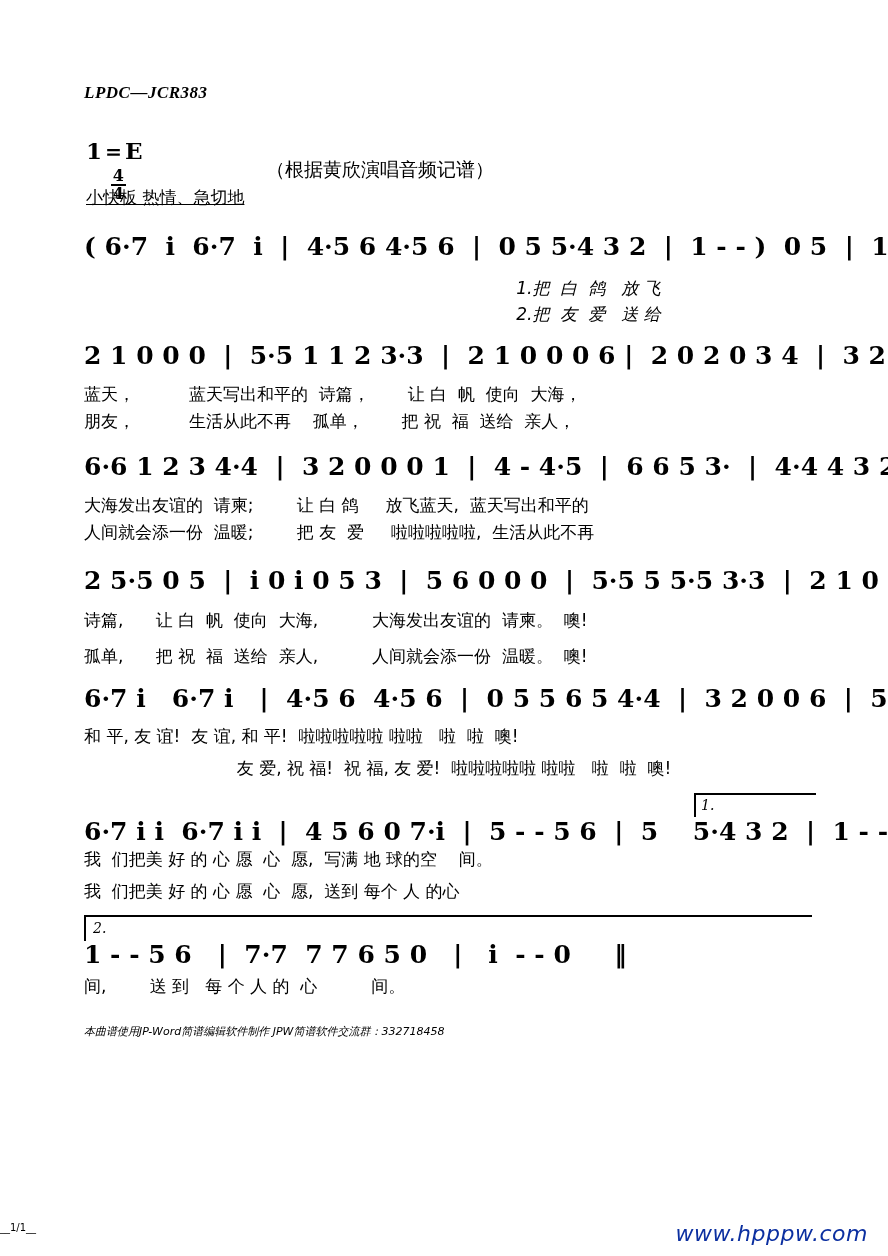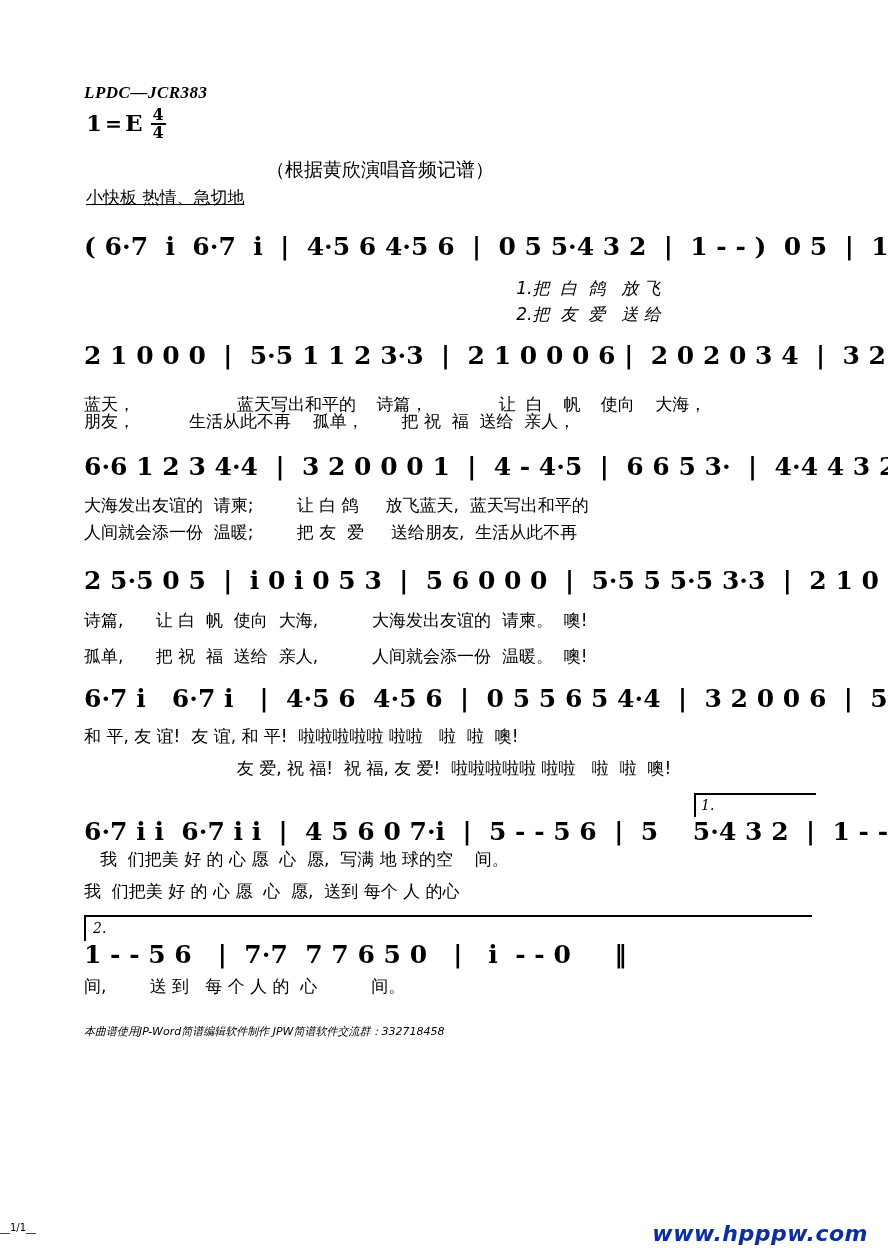--- a/index.html
+++ b/index.html
@@ -45,26 +45,27 @@
   .subtitle {
     position: absolute;
     left: 0; top: 157px;
     width: 760px;
     text-align: center;
     font-size: 19px;
     font-family: "DejaVu Sans", sans-serif;
   }
   .keysig {
     position: absolute;
-    left: 86px; top: 106px;
+    left: 86px; top: 136px;
     font-size: 23px;
     font-weight: bold;
     font-family: "DejaVu Serif", serif;
     display: flex;
     align-items: center;
+    flex-direction: column;
   }
   .keysig .frac {
     display: inline-block;
     margin-left: 8px;
     font-size: 16px;
     line-height: 1.0;
     text-align: center;
     vertical-align: middle;
     position: relative;
     top: 1px;
@@ -129,21 +130,21 @@
     left: 0; top: 1222px;
     width: 888px;
     text-align: left;
     font-size: 10px;
     font-family: "DejaVu Sans", sans-serif;
   }
   .watermark {
     position: absolute;
     right: 20px; top: 1221px;
     font-family: "DejaVu Sans", sans-serif;
-    font-weight: bold;
+    font-weight: normal;
     font-style: italic;
     font-size: 22px;
     color: #0b2fa0;
     letter-spacing: 0.5px;
   }
 
   
   .ending {
     position: absolute;
     border-left: 2px solid #000;
@@ -185,48 +186,48 @@
 
 
   <div class="sys">
     <div class="notes" style="top:232px;">( 6·7  i  6·7  i  |  4·5 6 4·5 6  |  0 5 5·4 3 2  |  1 - - )  0 5  |  1 0 1 0 2 3  |</div>
     <div class="lyr num" style="top:277px;">                                                                                1.把  白  鸽   放 飞</div>
     <div class="lyr num" style="top:303px;">                                                                                2.把  友  爱   送 给</div>
   </div>
 
   <div class="sys">
     <div class="notes" style="top:341px;">2 1 0 0 0  |  5·5 1 1 2 3·3  |  2 1 0 0 0 6 |  2 0 2 0 3 4  |  3 2 0 0 0  |</div>
-    <div class="lyr" style="top:393px;font-family:Liberation Mono, monospace;">蓝天，          蓝天写出和平的  诗篇，       让 白  帆  使向  大海，</div>
+    <div class="lyr" style="top:383px;">蓝天，          蓝天写出和平的  诗篇，       让 白  帆  使向  大海，</div>
     <div class="lyr" style="top:410px;">朋友，          生活从此不再    孤单，       把 祝  福  送给  亲人，</div>
   </div>
 
   <div class="sys">
     <div class="notes" style="top:452px;">6·6 1 2 3 4·4  |  3 2 0 0 0 1  |  4 - 4·5  |  6 6 5 3·  |  4·4 4 3 2 1 1·1  |</div>
     <div class="lyr" style="top:494px;">大海发出友谊的  请柬;        让 白 鸽     放飞蓝天,  蓝天写出和平的</div>
-    <div class="lyr" style="top:521px;">人间就会添一份  温暖;        把 友  爱     送给朋友,  生活从此不再</div>
+    <div class="lyr" style="top:521px;">人间就会添一份  温暖;        把 友  爱     啦啦啦啦啦,  生活从此不再</div>
   </div>
 
   <div class="sys">
     <div class="notes" style="top:566px;">2 5·5 0 5  |  i 0 i 0 5 3  |  5 6 0 0 0  |  5·5 5 5·5 3·3  |  2 1 0 0 i  |  6 - - -|</div>
     <div class="lyr" style="top:609px;">诗篇,      让 白  帆  使向  大海,          大海发出友谊的  请柬。  噢!</div>
     <div class="lyr" style="top:645px;">孤单,      把 祝  福  送给  亲人,          人间就会添一份  温暖。  噢!</div>
   </div>
 
   <div class="sys">
     <div class="notes" style="top:684px;">6·7 i   6·7 i   |  4·5 6  4·5 6  |  0 5 5 6 5 4·4  |  3 2 0 0 6  |  5 - - i  |  6 - - -|</div>
     <div class="lyr" style="top:725px;">和 平, 友 谊!  友 谊, 和 平!  啦啦啦啦啦 啦啦   啦  啦  噢!</div>
     <div class="lyr" style="top:757px;text-align:center;">友 爱, 祝 福!  祝 福, 友 爱!  啦啦啦啦啦 啦啦   啦  啦  噢!</div>
   </div>
 
   <div class="sys">
     <div class="ending" style="left:694px; top:793px; width:120px;">
       <span class="lbl">1.</span>
     </div>
     <div class="notes" style="top:817px;">6·7 i i  6·7 i i  |  4 5 6 0 7·i  |  5 - - 5 6  |  5    5·4 3 2  |  1 - - 0 :‖</div>
-    <div class="lyr" style="top:848px;margin-left:16px;">我  们把美 好 的 心 愿  心  愿,  写满 地 球的空    间。</div>
+    <div class="lyr" style="top:848px;">我  们把美 好 的 心 愿  心  愿,  写满 地 球的空    间。</div>
     <div class="lyr" style="top:880px;">我  们把美 好 的 心 愿  心  愿,  送到 每个 人 的心</div>
   </div>
 
   <div class="sys">
     <div class="ending2" style="left:84px; top:915px; width:726px;">
       <span class="lbl" style="position:absolute;left:7px;top:3px;font-size:14px;font-style:italic;font-family:'DejaVu Serif',serif;">2.</span>
     </div>
     <div class="notes" style="top:940px;">1 - - 5 6   |  7·7  7 7 6 5 0   |   i  - - 0     ‖</div>
     <div class="lyr" style="top:975px;">间,        送 到   每 个 人 的  心          间。</div>
   </div>

